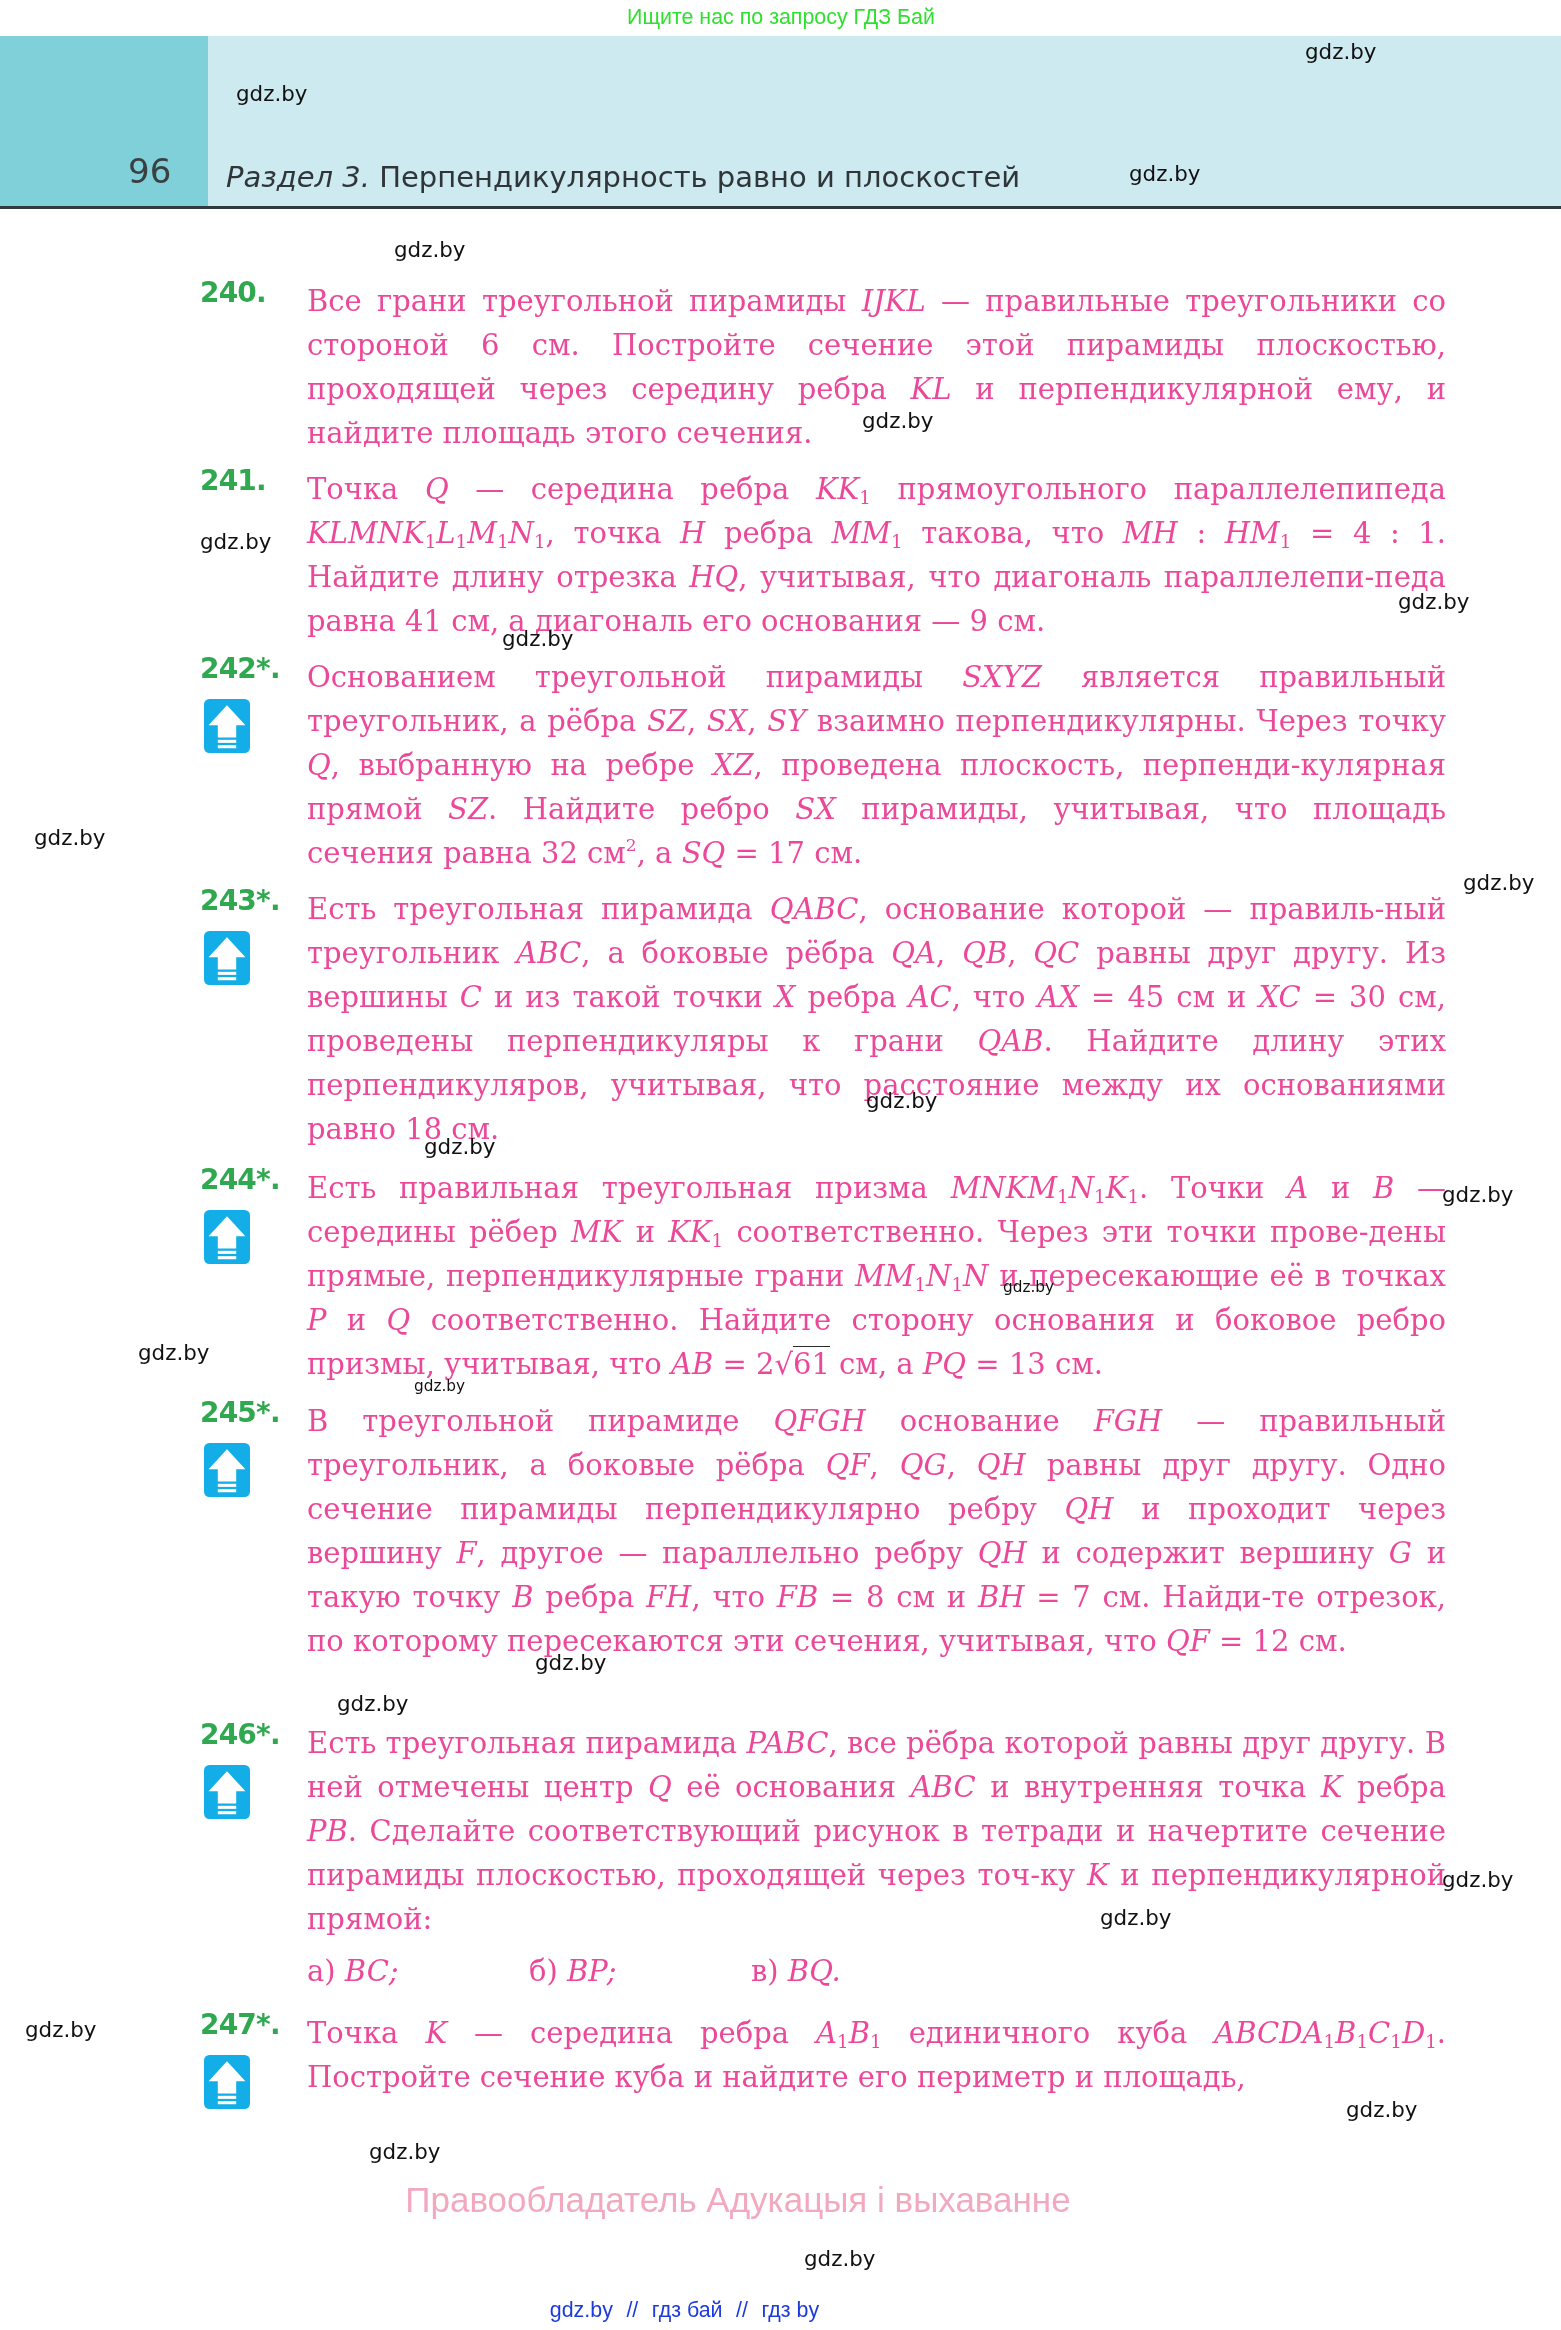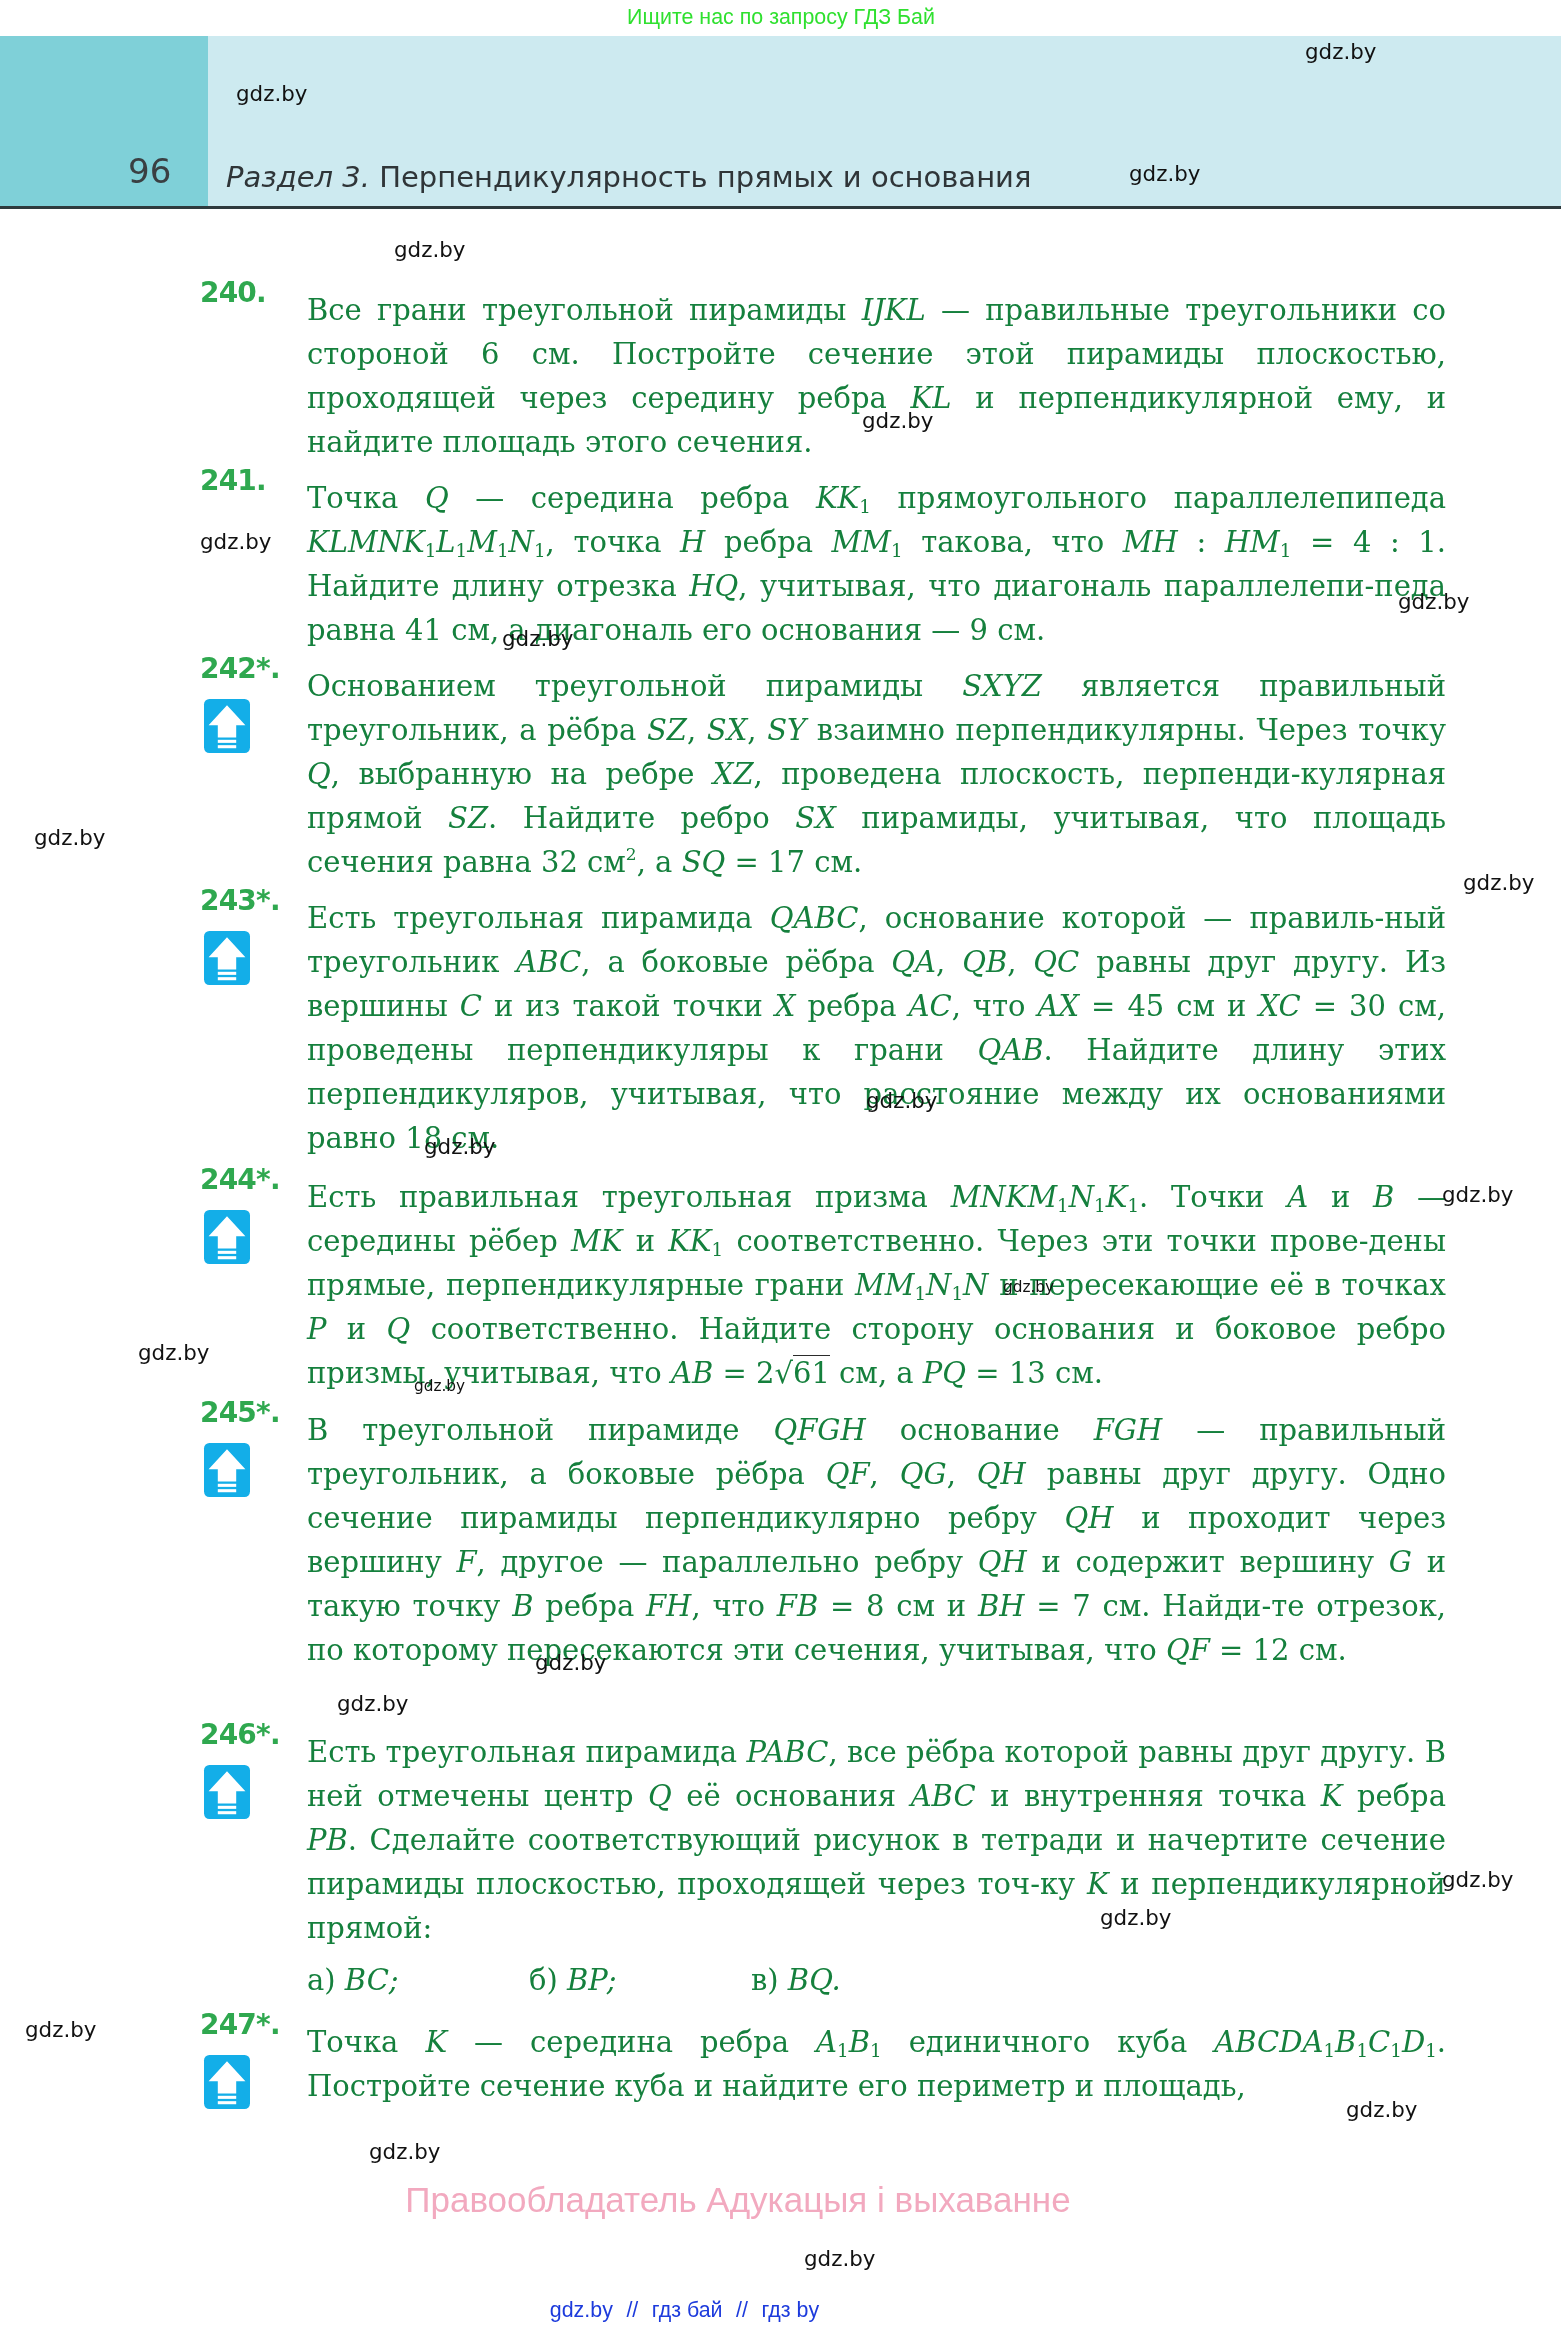--- a/index.html
+++ b/index.html
@@ -29,22 +29,22 @@
     color: #111; white-space: nowrap; line-height: 1;
   }
   .wm.small { font-size: 15.3px; }
 
   .problem { position: absolute; left: 200px; width: 1254px; }
   .problem .num {
     position: absolute; left: 0; top: 0; font-family: "DejaVu Sans", sans-serif;
     font-weight: bold; font-size: 28px; color: #2fa84f; letter-spacing: -0.8px; line-height: 44px;
   }
   .problem .text {
-    position: absolute; left: 107px; top: 17px; width: 1139px;
-    font-size: 29px; line-height: 44px; text-align: justify; color: #15803d;
+    position: absolute; left: 107px; top: 8px; width: 1139px;
+    font-size: 29px; line-height: 44px; text-align: justify; color: #ec4899;
   }
   .problem .text i { font-style: italic; }
   .problem .text sub { font-size: 18.3px; vertical-align: -4.6px; line-height: 0; }
   .problem .text sup { font-size: 17px; vertical-align: 12.2px; line-height: 0; }
   .sqrt { border-top: 1.5px solid #2b2b2b; padding-top: 0; }
   .answers { display: flex; gap: 0; }
   .answers span.ans { display: inline-block; width: 222px; }
 
   .icon-ref {
     position: absolute; left: 3.8px; top: 52px; width: 46px; height: 54px;
@@ -67,21 +67,21 @@
 <body>
 
 <div class="top-banner">Ищите нас по запросу ГДЗ Бай</div>
 
 <div class="header">
   <div class="page-band"></div>
   <div class="rule"></div>
   <div class="page-number">96</div>
   <div class="section-title">
     <span class="sec-label">Раздел 3.</span>
-    <span>Перпендикулярность прямых и основания</span>
+    <span>Перпендикулярность равно и плоскостей</span>
   </div>
 </div>
 
 <div id="problems">
     <div class="problem" style="top: 271px;">
       <div class="num">240.</div>
       <div class="text">Все грани треугольной пирамиды <i>IJKL</i> — правильные треугольники со стороной 6 см. Постройте сечение этой пирамиды плоскостью, проходящей через середину ребра <i>KL</i> и перпендикулярной ему, и найдите площадь этого сечения.</div>
     </div>
     <div class="problem" style="top: 459px;">
       <div class="num">241.</div>

